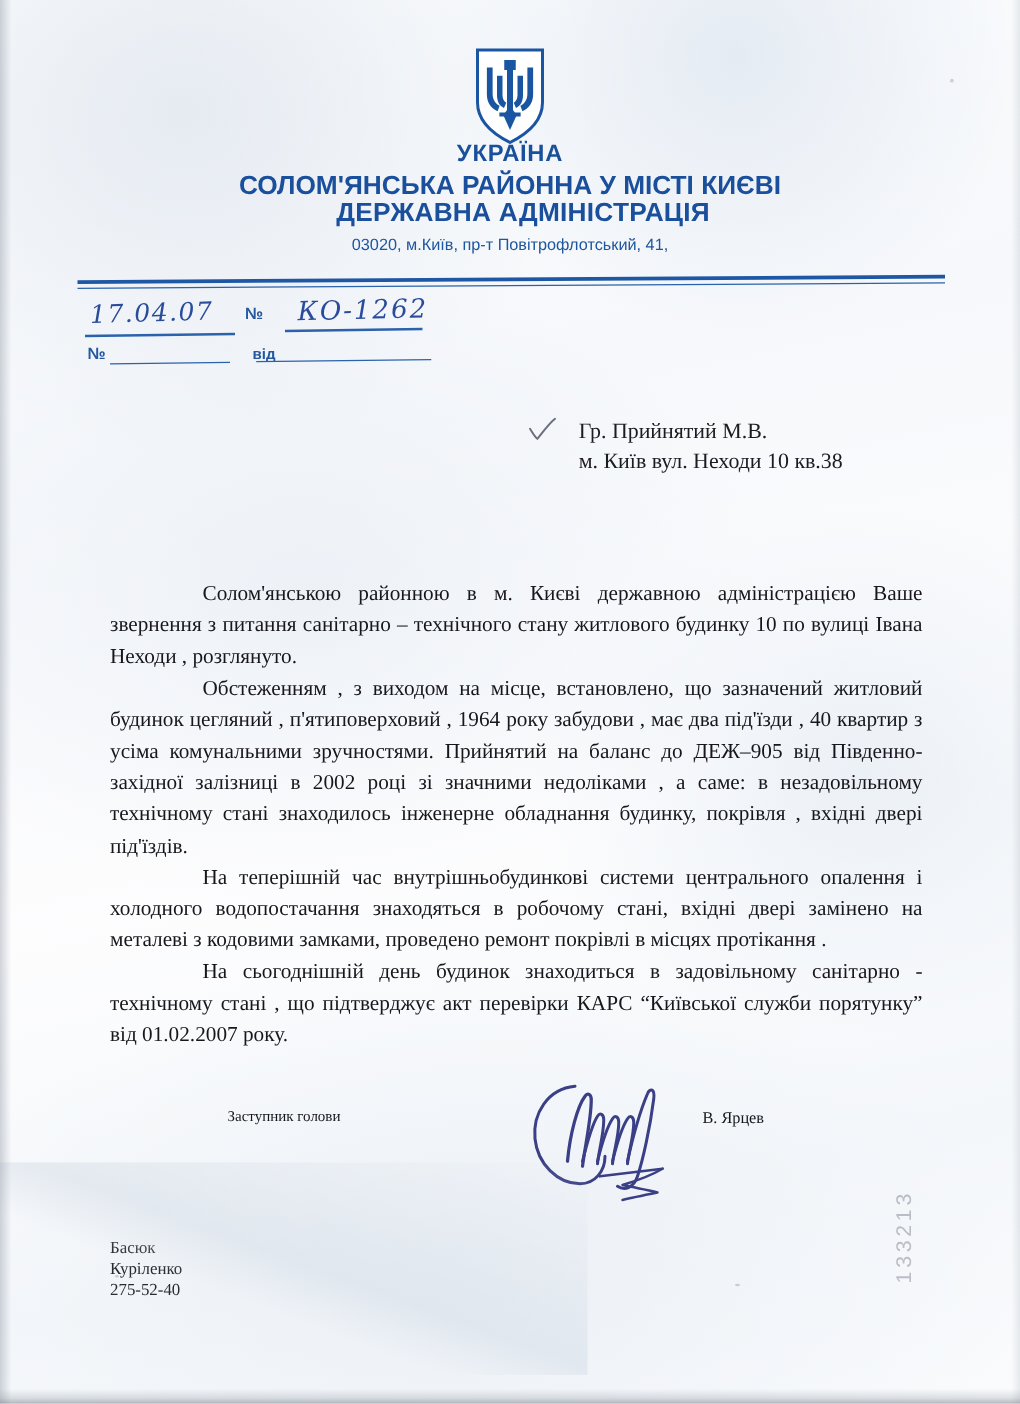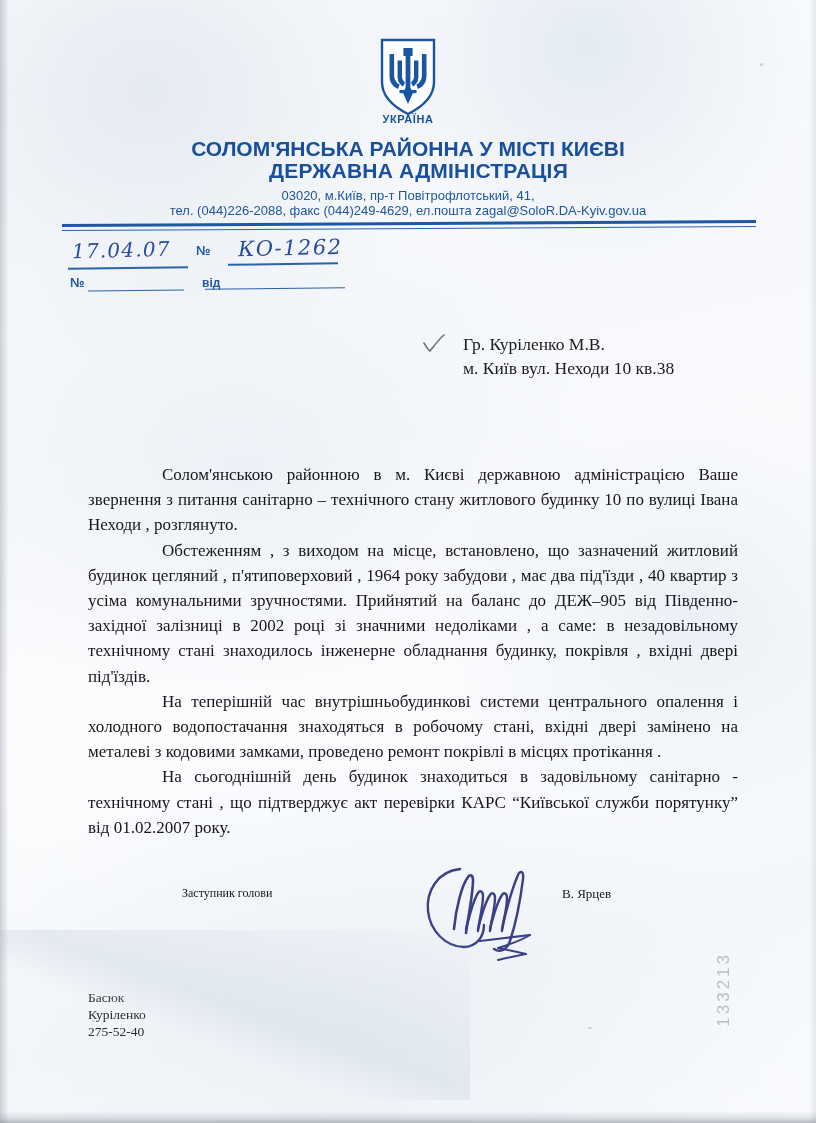--- a/index.html
+++ b/index.html
@@ -50,21 +50,21 @@
     left: 0; right: 0; top: 38px;
     text-align: center;
     line-height: 0;
   }
   .org-country {
     position: absolute;
     left: 0; right: 0; top: 113px;
     text-align: center;
     font-family: "Liberation Sans", sans-serif;
     font-weight: bold;
-    font-size: 11px;
+    font-size: 19px;
     letter-spacing: 0.6px;
     color: #19509b;
   }
   .org-title {
     position: absolute;
     left: 0; right: 0; top: 138px;
     text-align: center;
     font-family: "Liberation Sans", sans-serif;
     font-weight: bold;
     font-size: 21px;
@@ -228,21 +228,20 @@
 
   <div class="org-country">УКРАЇНА</div>
 
   <div class="org-title">
     <div class="line1">СОЛОМ'ЯНСЬКА РАЙОННА У МІСТІ КИЄВІ</div>
     <div class="line2">ДЕРЖАВНА АДМІНІСТРАЦІЯ</div>
   </div>
 
   <div class="org-address">
     <div>03020, м.Київ, пр-т Повітрофлотський, 41,</div>
-    <div>тел. (044)226-2088, факс (044)249-4629, ел.пошта zagal@SoloR.DA-Kyiv.gov.ua</div>
   </div>
 
   <div class="rule-thick"></div>
   <div class="rule-thin"></div>
 
   <div class="reg-block">
     <div class="handwriting hw-date">17.04.07</div>
     <div class="lbl-no1">№</div>
     <div class="handwriting hw-num">КО-1262</div>
     <div class="line-date"></div>
@@ -253,21 +252,21 @@
     <div class="lbl-vid">від</div>
     <div class="line-vid"></div>
   </div>
 
   <div class="check-mark">
     <svg width="26" height="20" viewBox="0 0 26 20" aria-hidden="true">
       <path d="M2 9 C4 12 6 16 8 17 C12 12 17 5 22 1" fill="none" stroke="#6c6f7d" stroke-width="1.6" stroke-linecap="round"></path>
     </svg>
   </div>
   <div class="recipient">
-    <div>Гр. Куріленко  М.В.</div>
+    <div>Гр. Прийнятий  М.В.</div>
     <div>м. Київ  вул. Неходи 10 кв.38</div>
   </div>
 
   <div class="body-text">
     <p>Солом'янською районною в м. Києві державною адміністрацією Ваше звернення з питання санітарно – технічного стану житлового будинку 10 по вулиці Івана Неходи , розглянуто.</p>
     <p>Обстеженням , з виходом на місце, встановлено, що зазначений житловий будинок  цегляний , п'ятиповерховий , 1964 року забудови , має два під'їзди , 40 квартир з усіма комунальними зручностями. Прийнятий на баланс до ДЕЖ–905 від Південно-західної залізниці в 2002 році зі значними недоліками , а саме: в незадовільному технічному стані знаходилось інженерне обладнання будинку, покрівля , вхідні двері під'їздів.</p>
     <p>На теперішній час внутрішньобудинкові системи центрального опалення і холодного водопостачання знаходяться в  робочому стані, вхідні двері замінено на металеві з кодовими замками, проведено ремонт покрівлі в місцях протікання .</p>
     <p>На сьогоднішній день   будинок знаходиться в задовільному санітарно - технічному стані , що підтверджує акт перевірки КАРС  “Київської служби порятунку” від 01.02.2007 року.</p>
   </div>
 

